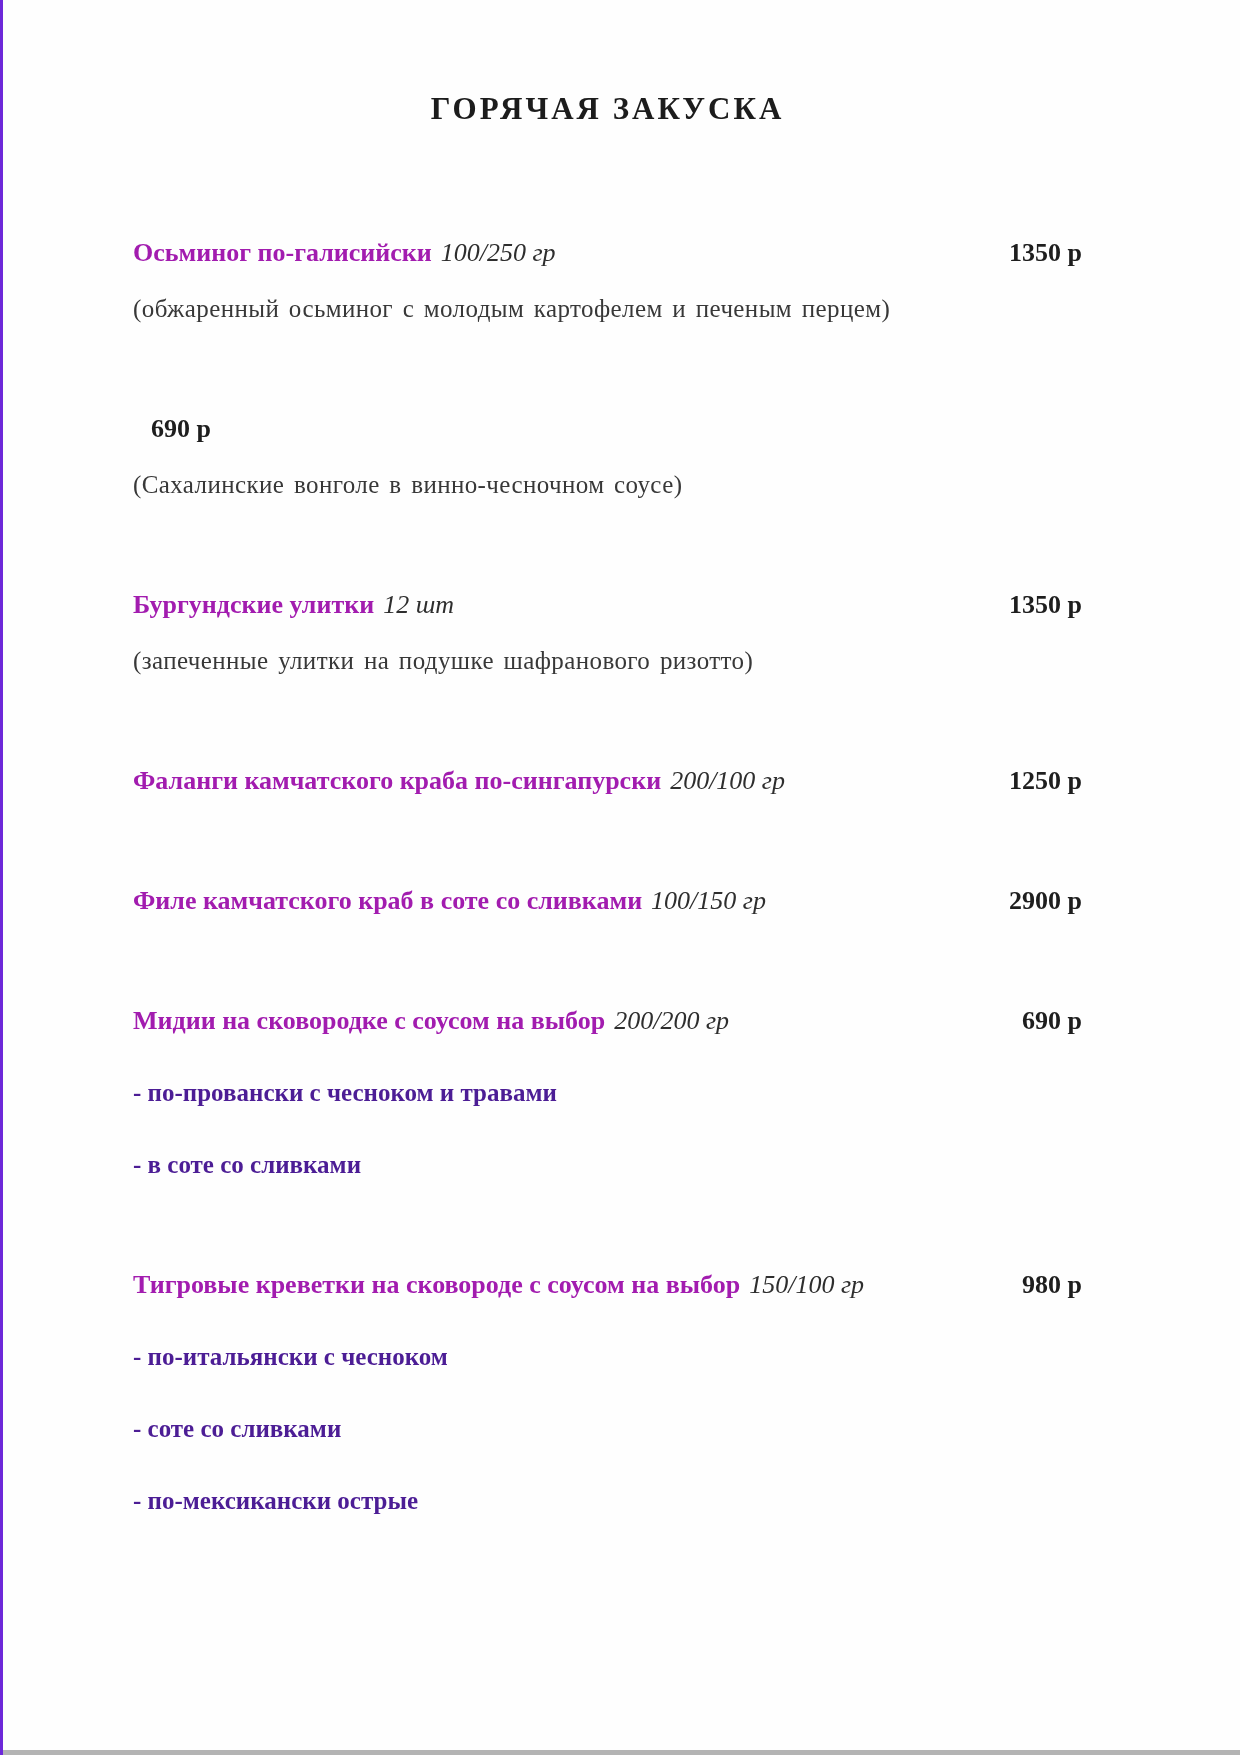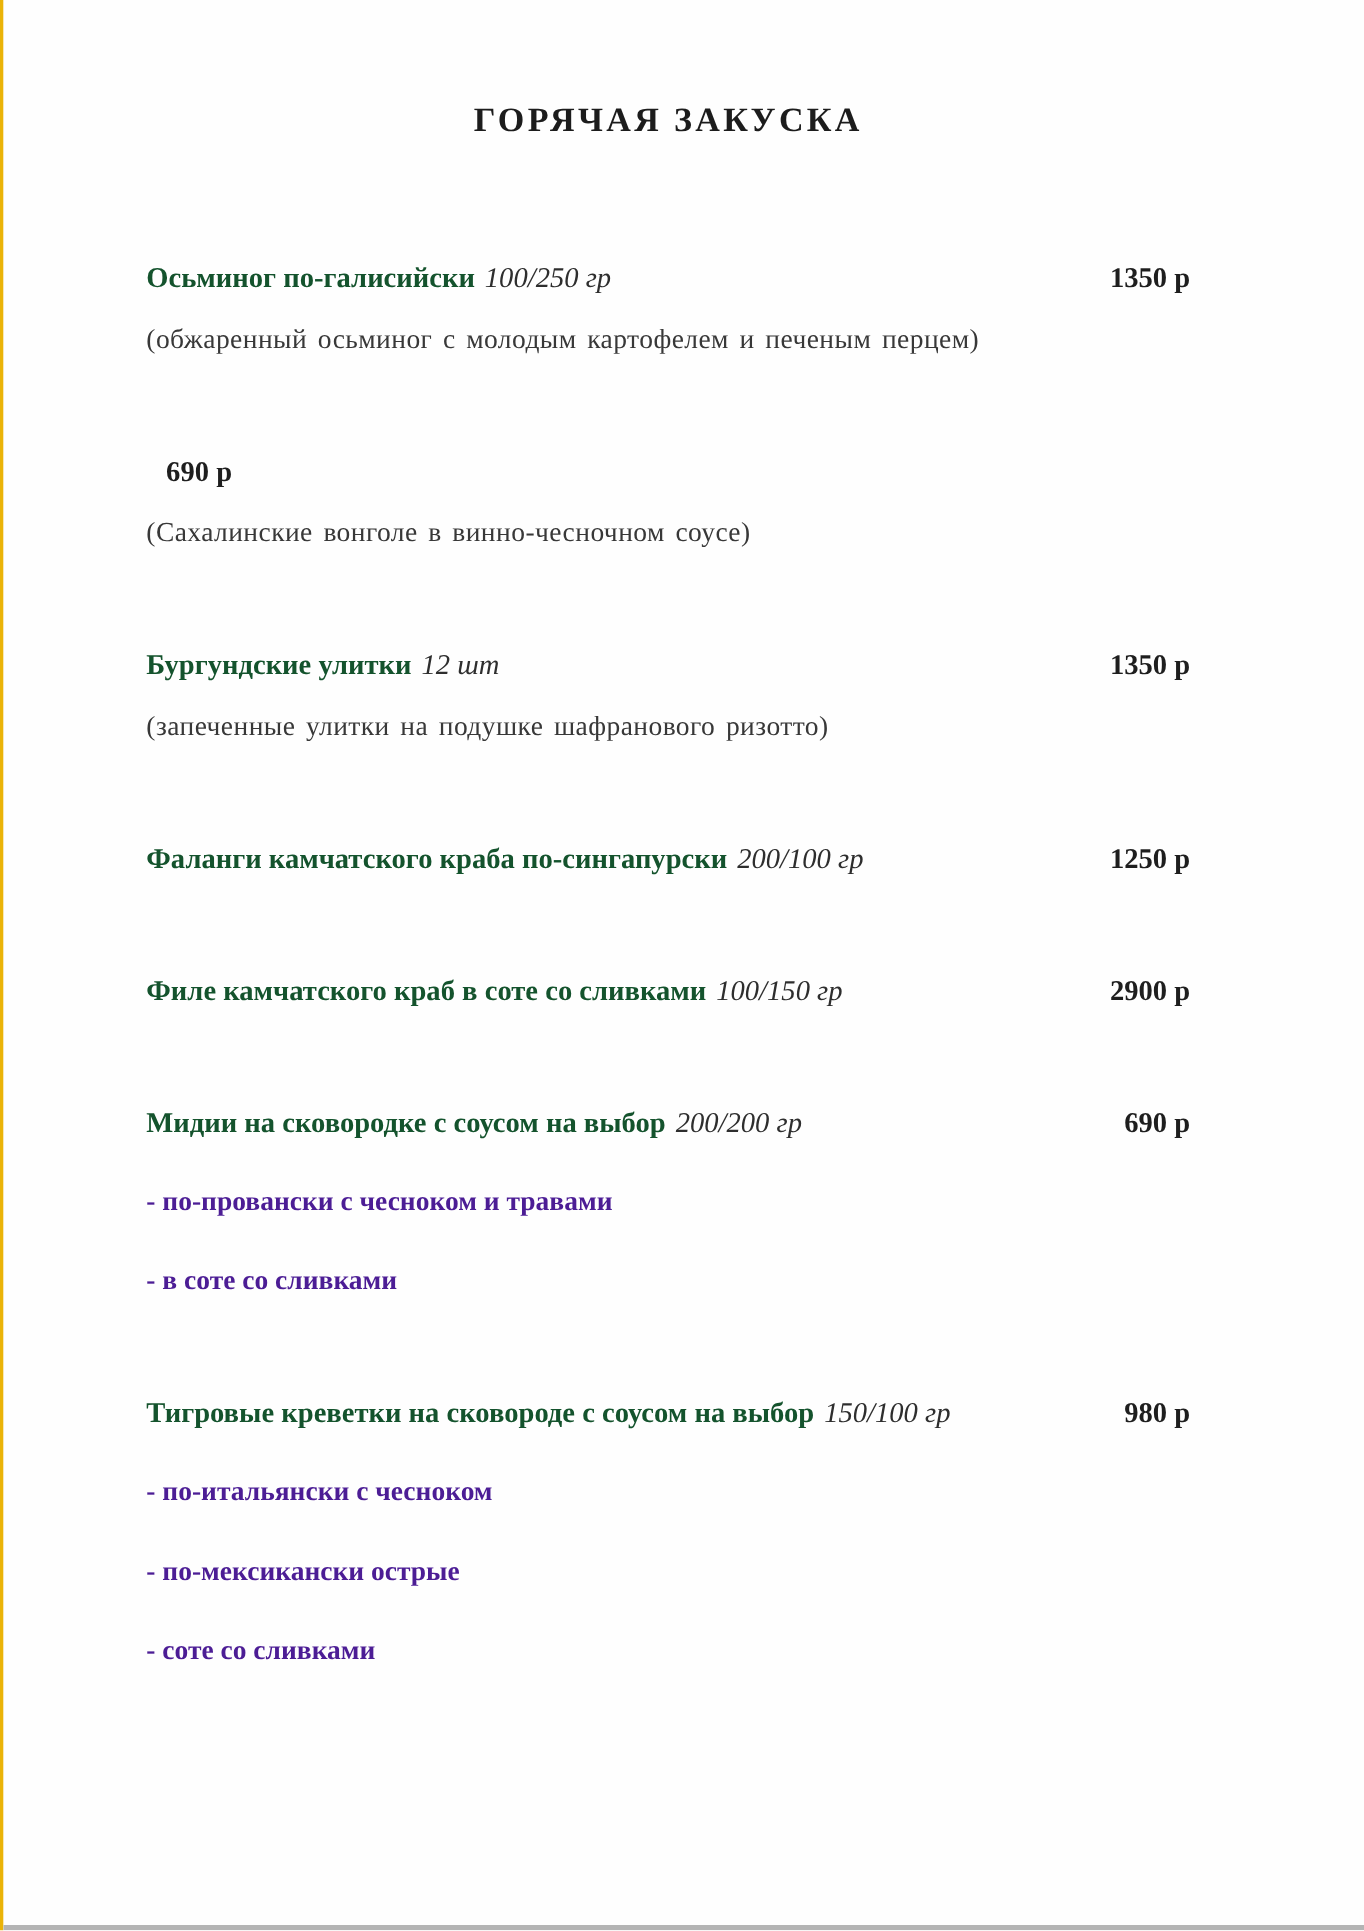--- a/index.html
+++ b/index.html
@@ -6,21 +6,21 @@
     margin: 0;
     padding: 0;
     background: #ffffff;
   }
   .page {
     position: relative;
     width: 1240px;
     height: 1755px;
     background: #fefefe;
     box-sizing: border-box;
-    border-left: 3px solid #eab308;
+    border-left: 3px solid #6d28d9;
     overflow: hidden;
     font-family: "Liberation Serif", "DejaVu Serif", serif;
     color: #222222;
   }
   .bottom-edge {
     position: absolute;
     left: 0;
     right: 0;
     bottom: 0;
     height: 5px;
@@ -44,21 +44,21 @@
   .item-row {
     display: flex;
     justify-content: space-between;
     align-items: baseline;
     font-size: 26px;
     line-height: 30px;
   }
   .item-title { min-width: 0; }
   .item-name {
     font-weight: bold;
-    color: #14532d;
+    color: #a21caf;
   }
   .item-portion {
     font-style: italic;
     font-weight: normal;
     color: #2e2e2e;
     margin-left: 9px;
   }
   .item-price {
     font-weight: bold;
     white-space: nowrap;
@@ -128,19 +128,19 @@
           </div>
           <div class="item-option">- по-провански с чесноком и травами</div>
           <div class="item-option">- в соте со сливками</div>
         </div>
         <div class="item">
           <div class="item-row">
             <span class="item-title"><span class="item-name">Тигровые креветки на сковороде с соусом на выбор</span><span class="item-portion">150/100 гр</span></span>
             <span class="item-price">980 р</span>
           </div>
           <div class="item-option">- по-итальянски с чесноком</div>
+          <div class="item-option">- соте со сливками</div>
           <div class="item-option">- по-мексикански острые</div>
-          <div class="item-option">- соте со сливками</div>
         </div>
       </div>
   </div>
   <div class="bottom-edge"></div>
 </div>
 
 </body></html>

